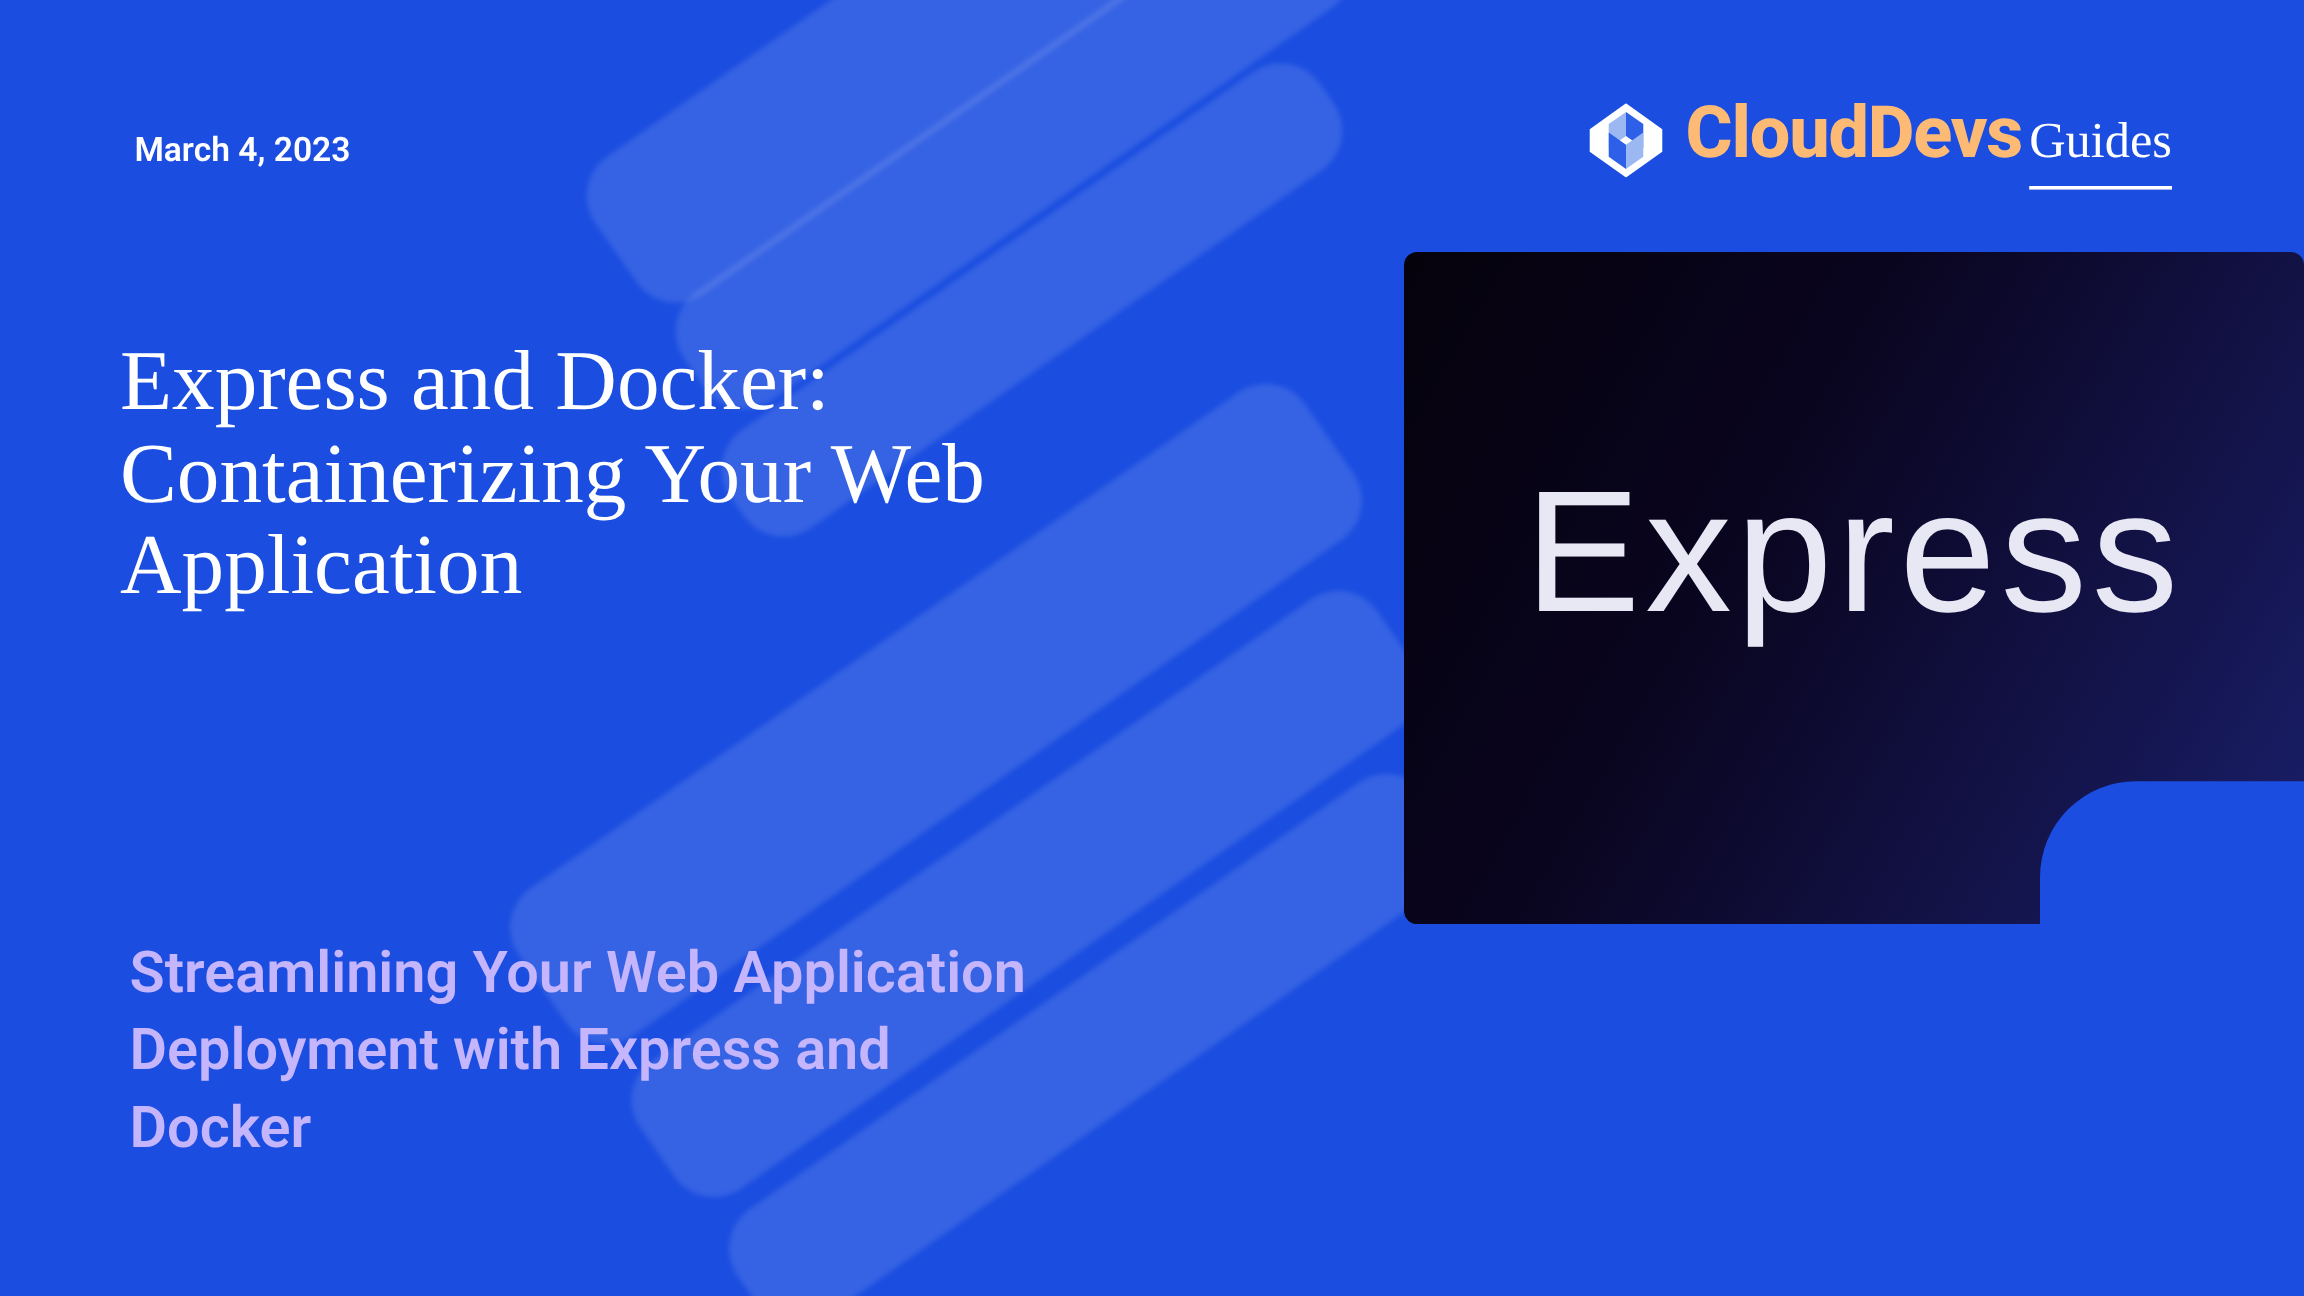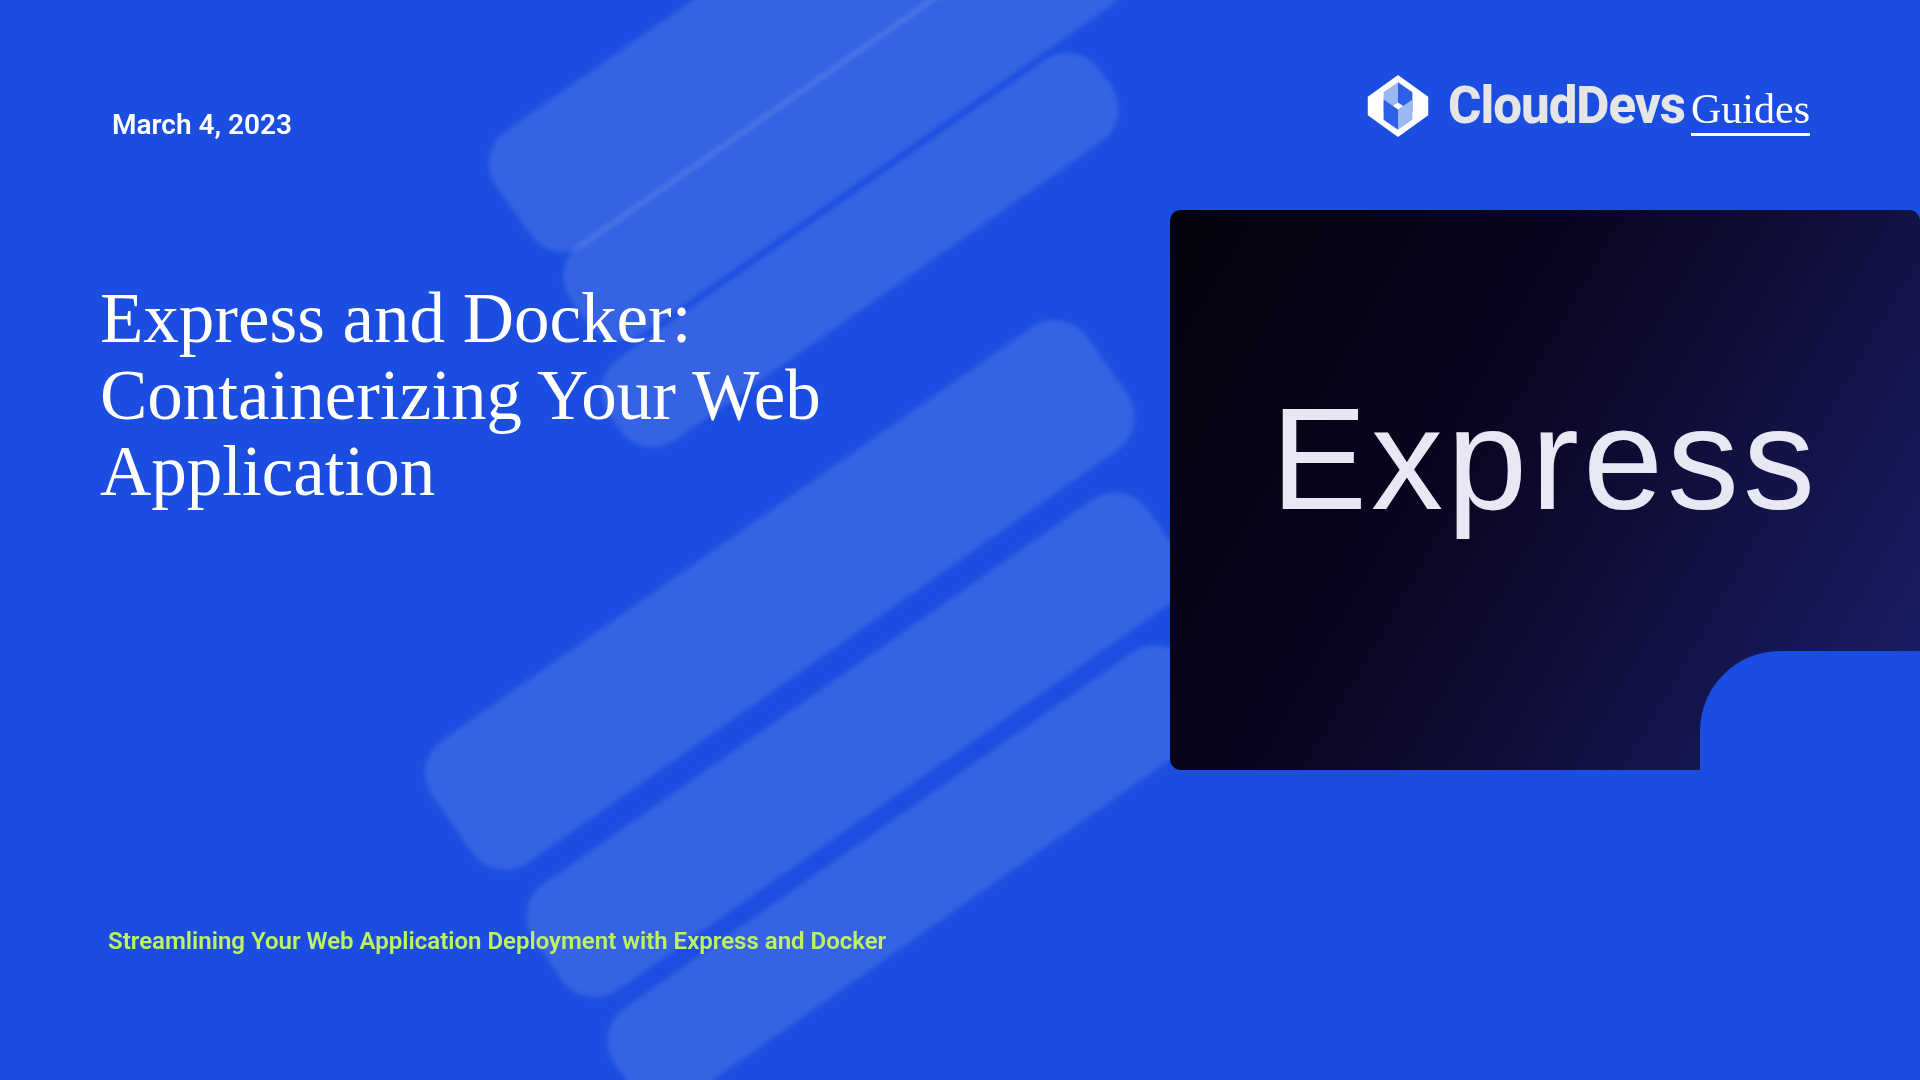--- a/index.html
+++ b/index.html
@@ -52,52 +52,52 @@
 
 .logo-mark {
   width: 72px;
   height: 62px;
   position: relative;
 }
 .logo-mark svg { width: 100%; height: 100%; }
 
 .logo-text { display: flex; align-items: baseline; gap: 6px; }
 .logo-brand {
-  color: #e5e5e5;
-  font-size: 51px;
+  color: #fdba74;
+  font-size: 60px;
   font-weight: 800;
   letter-spacing: -1px;
 }
 .logo-suffix {
   color: #ffffff;
   font-size: 42px;
   font-weight: 400;
   font-family: Georgia, "Times New Roman", serif;
   border-bottom: 3px solid #ffffff;
-  padding-bottom: 0;
+  padding-bottom: 13px;
 }
 
 .title {
   position: absolute;
   top: 280px;
   left: 100px;
   color: #ffffff;
   font-family: Georgia, "Times New Roman", serif;
   font-size: 71px;
   font-weight: 400;
   line-height: 1.08;
   max-width: 900px;
 }
 
 .subtitle {
   position: absolute;
-  bottom: 123px;
+  bottom: 107px;
   left: 108px;
-  color: #bef264;
-  font-size: 24px;
+  color: #c4b5fd;
+  font-size: 48px;
   font-weight: 600;
   line-height: 1.35;
   max-width: 780px;
 }
 
 .badge {
   position: absolute;
   top: 210px;
   right: 0;
   width: 750px;

